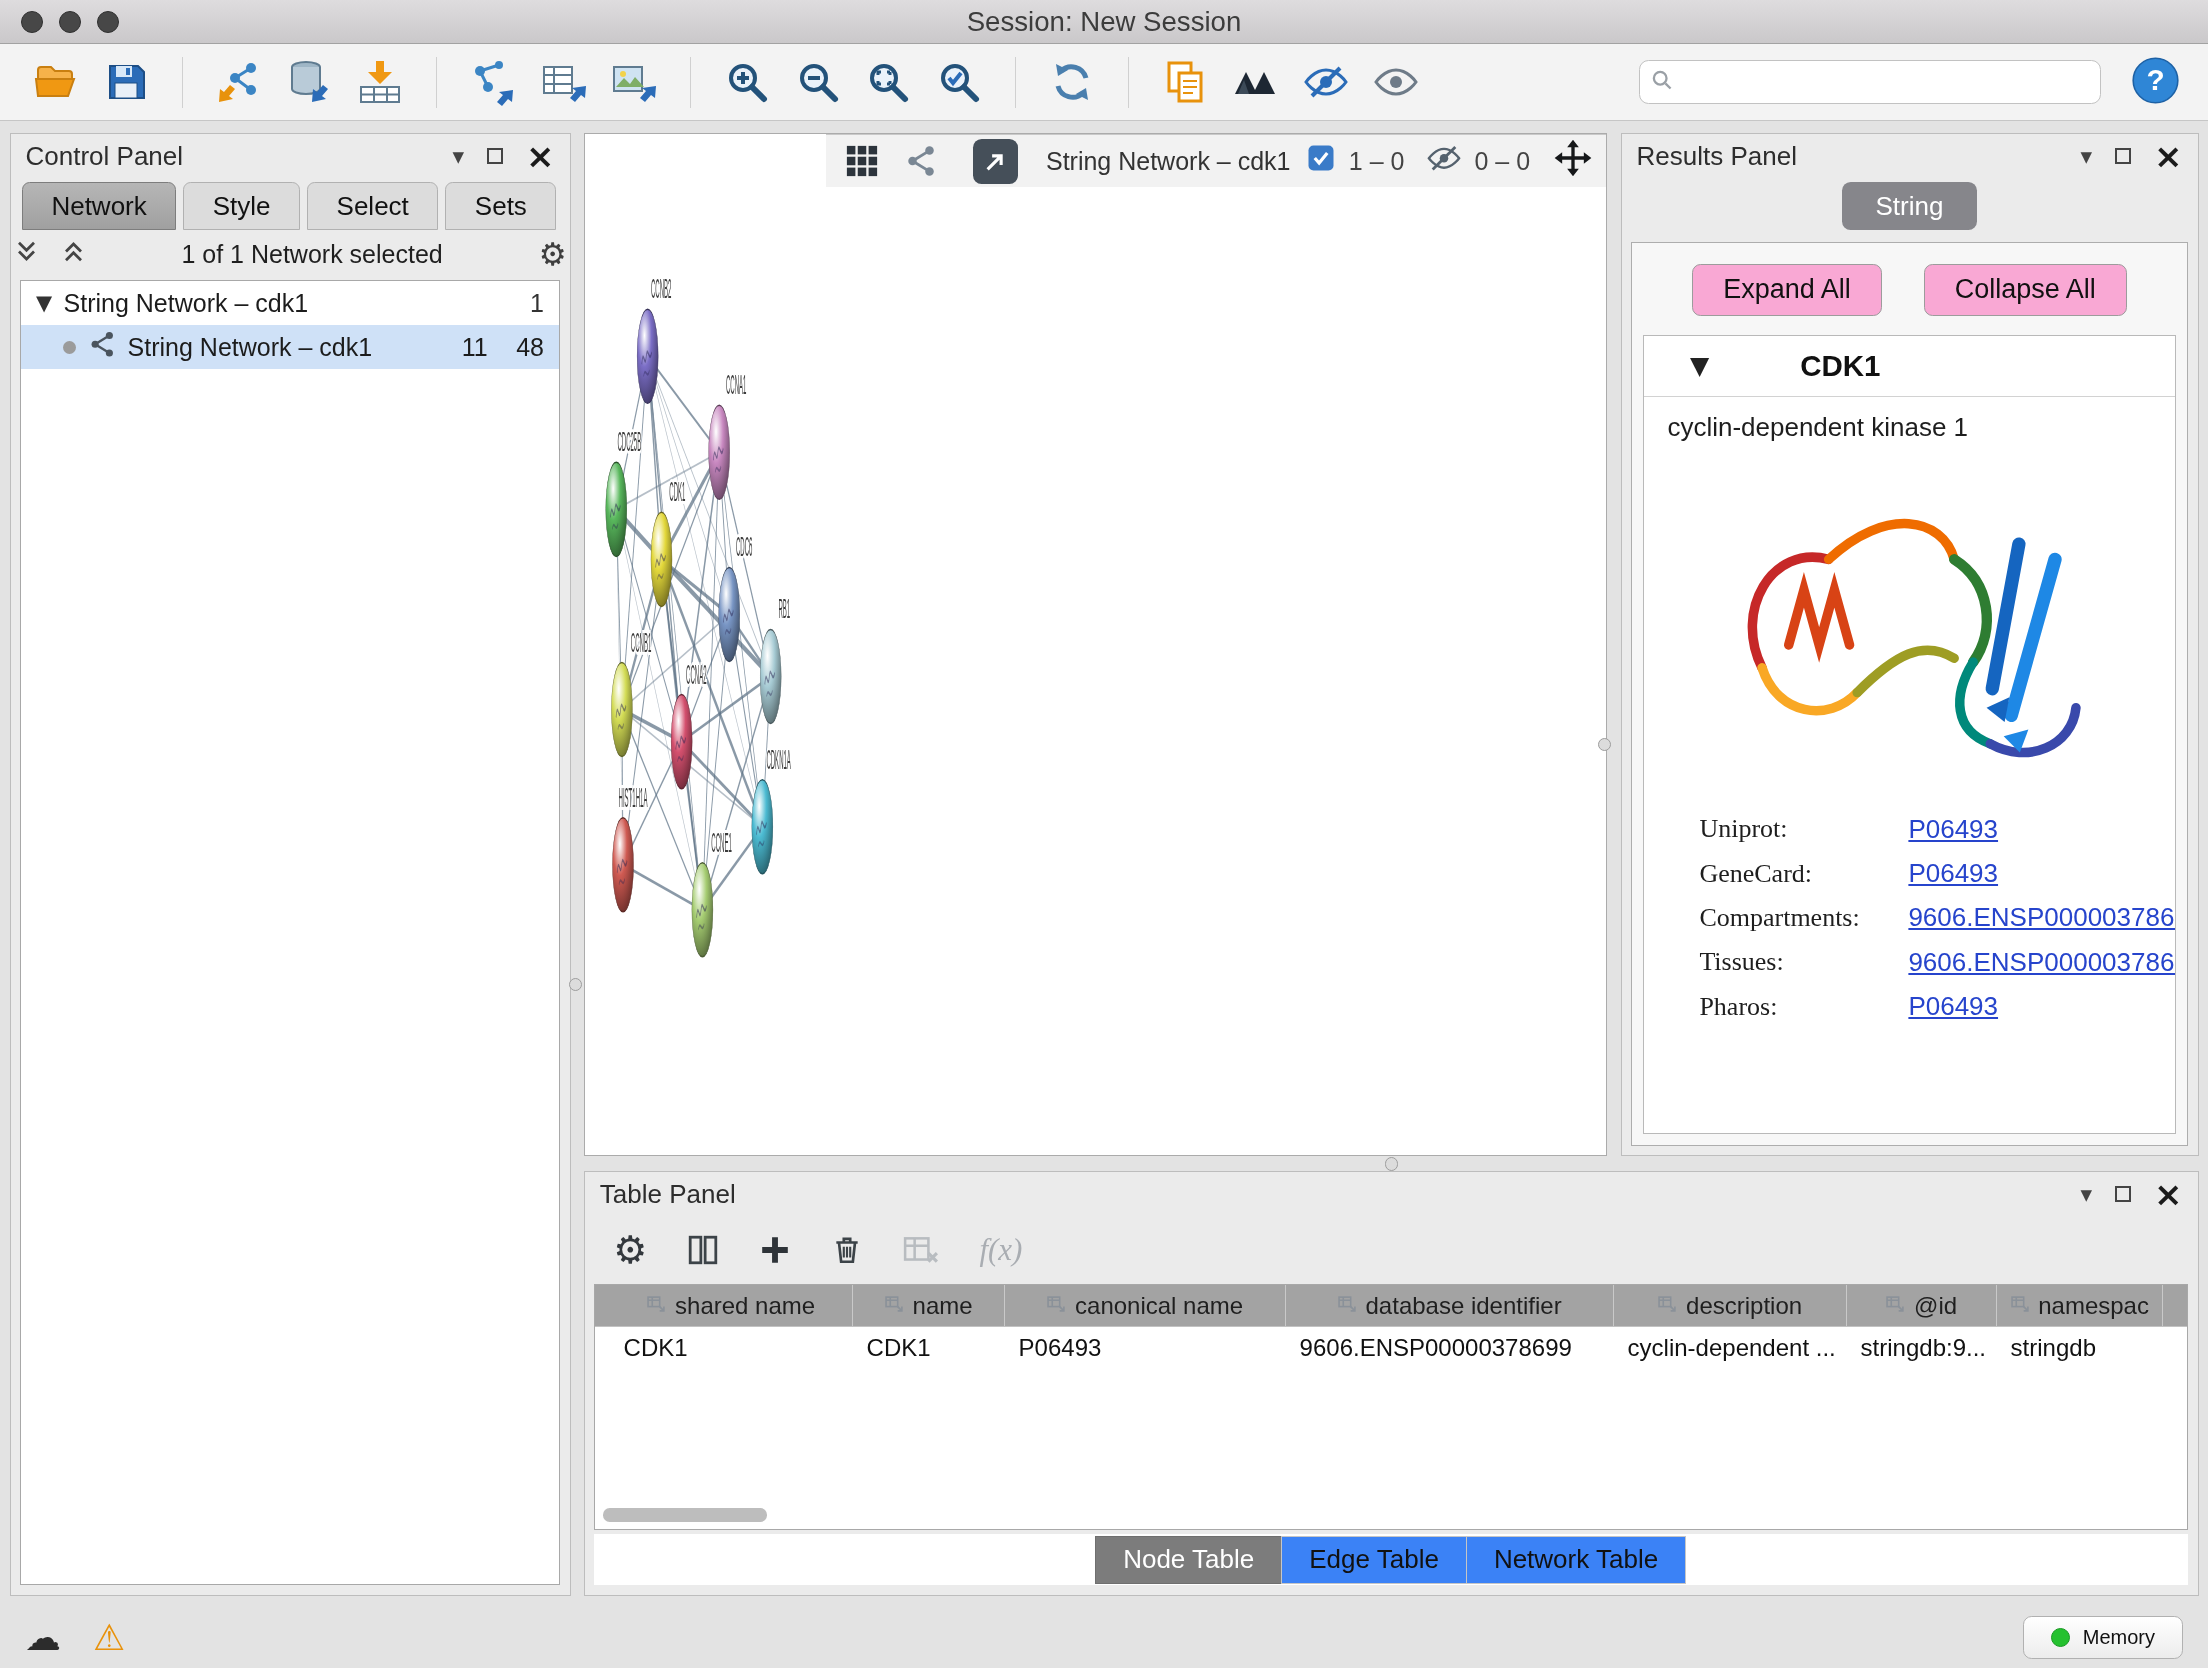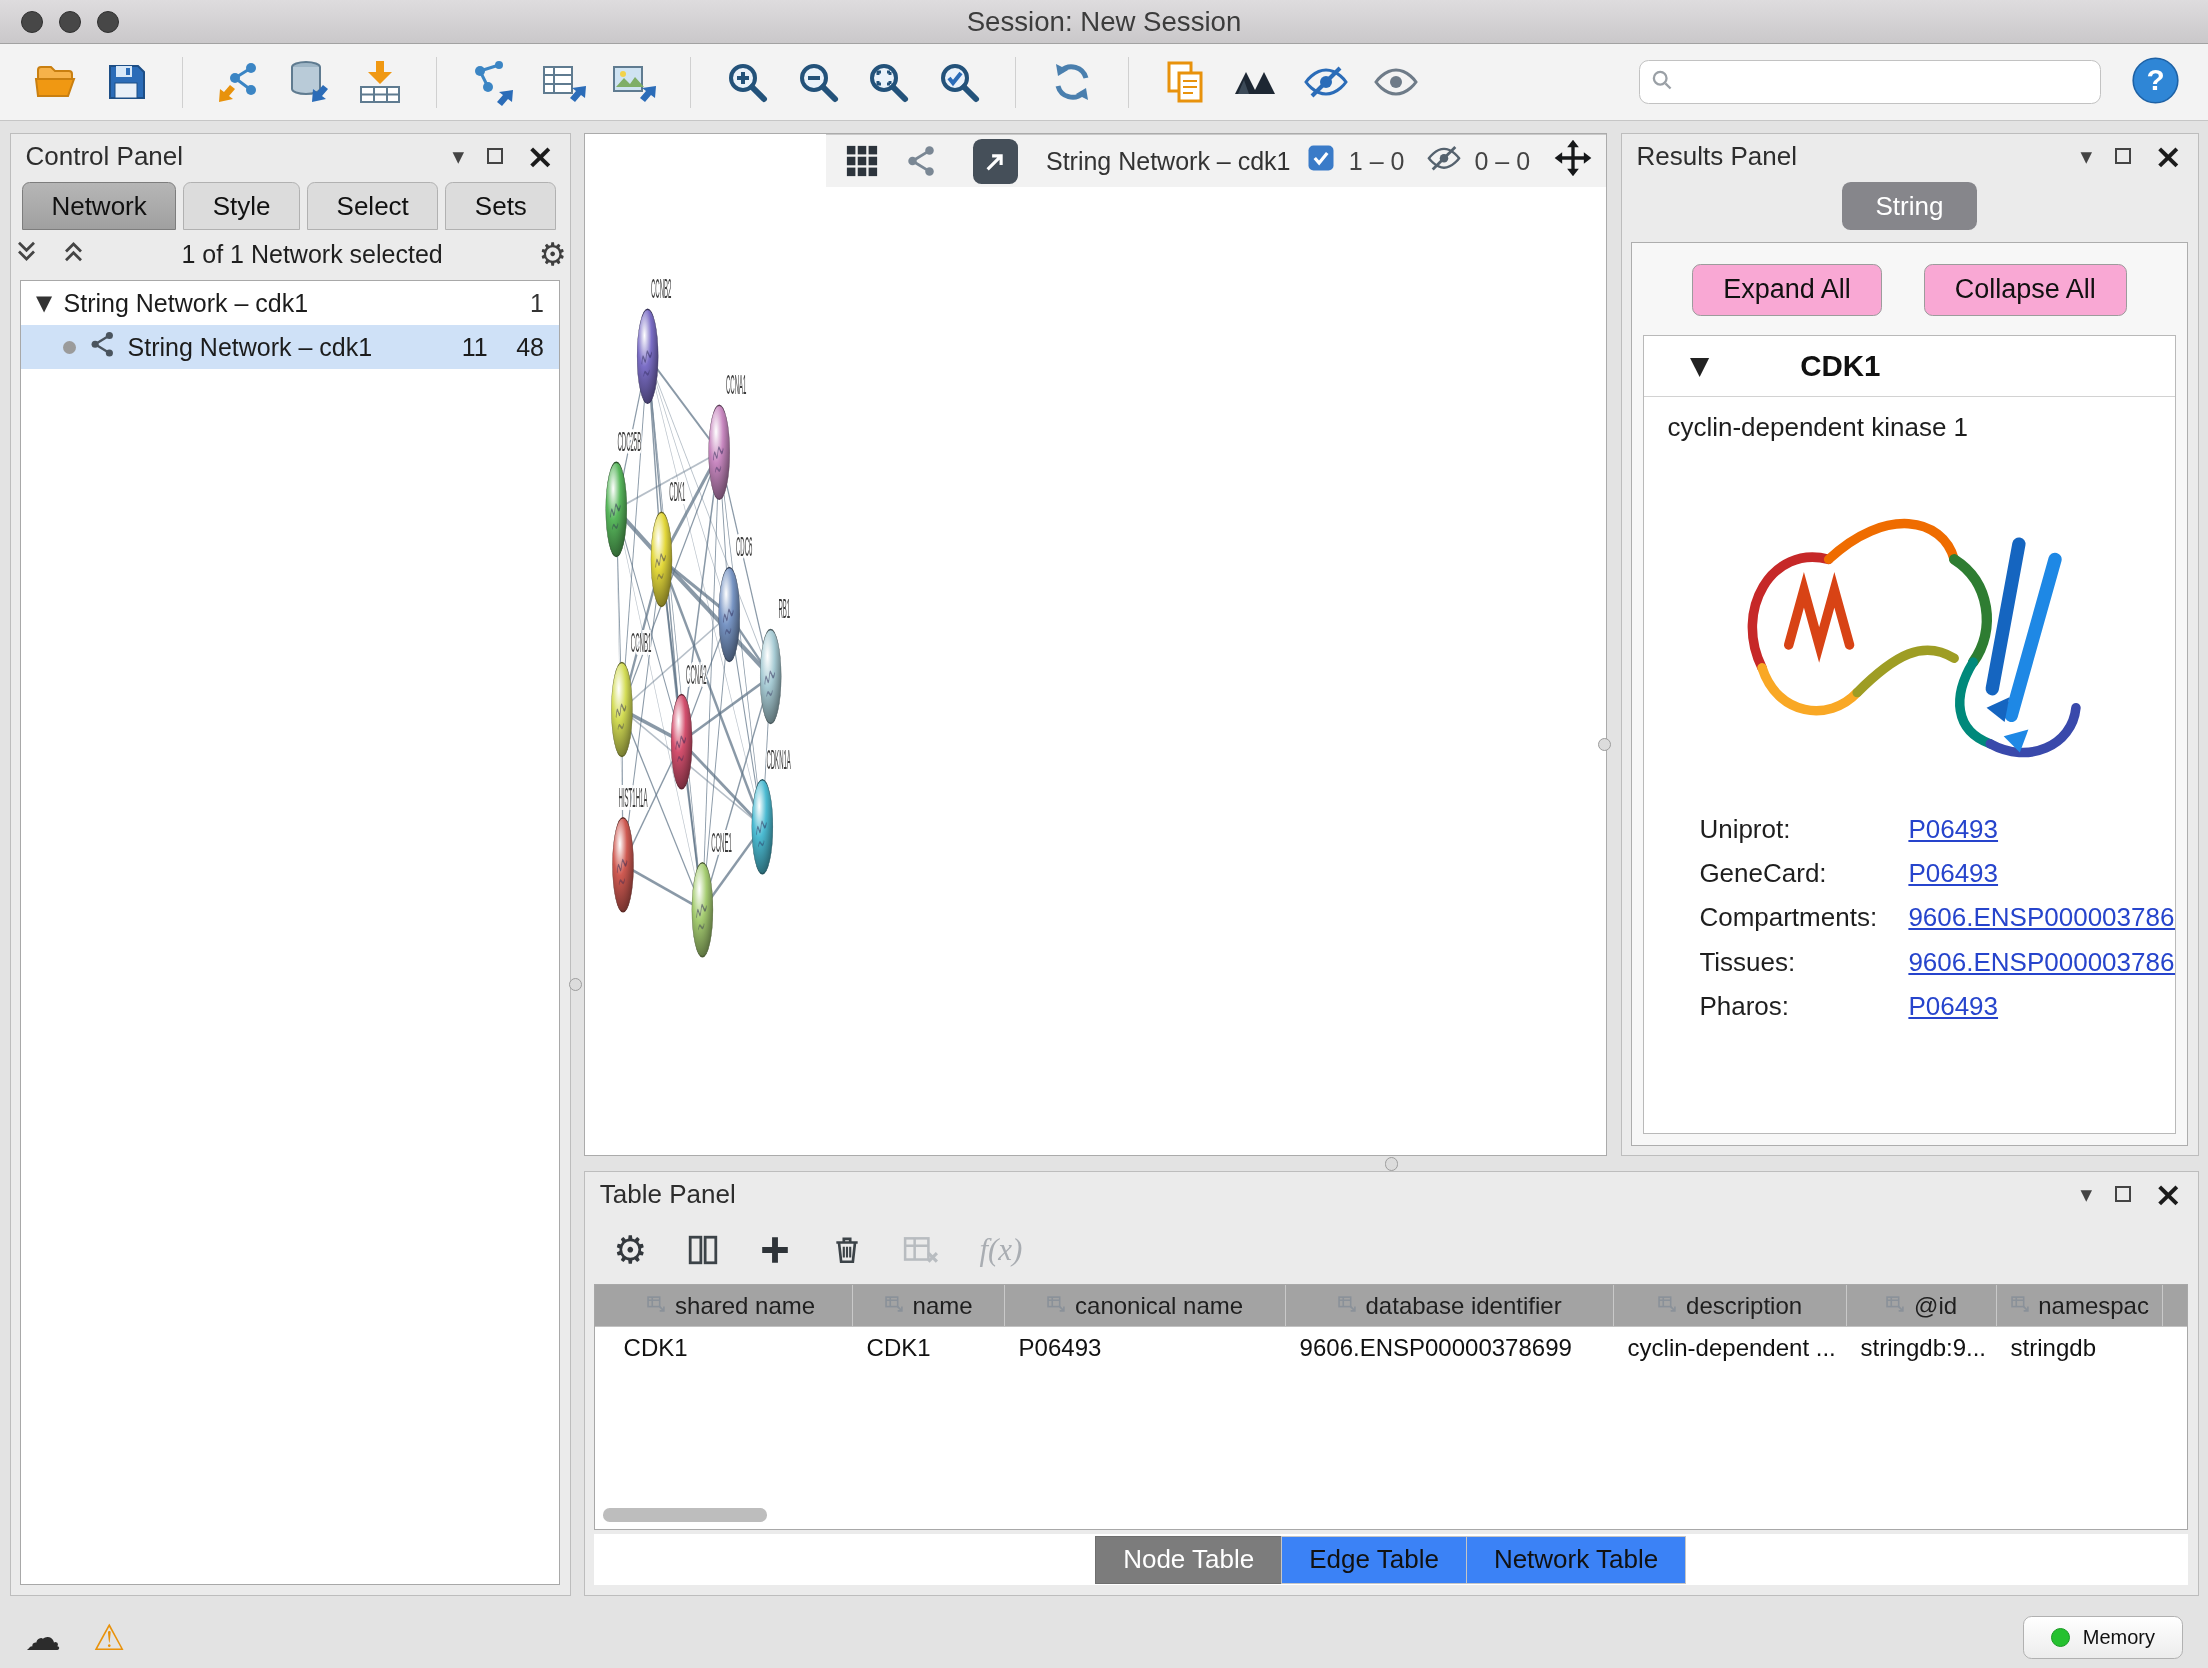--- a/index.html
+++ b/index.html
@@ -79,21 +79,21 @@
   .rp-buttons { display:flex; justify-content:center; gap:42px; padding:9.5px 0 19px; flex:none; }
   .rp-btn { background:#f9a8d4; border:1px solid #9c9c9c; border-radius:8.6px; font-size:27px; padding:9.5px 30px; color:#111; }
   .gene-box { flex:1; border:1px solid #b9b9b9; background:#fff; display:flex; flex-direction:column; overflow:hidden; }
   .gene-header { display:flex; align-items:center; padding:13.3px 17px; border-bottom:1px solid #d2d2d2; flex:none; }
   .gene-header .tri { font-size:25px; color:#222; margin-left:28.5px; }
   .gene-title { font-size:29.5px; font-weight:bold; color:#111; margin-left:91px; }
   .gene-desc { font-size:26px; color:#1e1e1e; padding:15px 0 0 23px; flex:none; }
   .protein-img { align-self:center; margin:25px 0 5.7px; flex:none; }
   .cl-heading { font-size:27.6px; font-weight:bold; color:#111; padding:23px 0 11.4px 32px; flex:none; }
   .cl-row { display:flex; padding:6.7px 0 6.7px 55px; font-size:26px; align-items:center; }
-  .cl-label { width:209px; color:#1e1e1e; flex:none; }
+  .cl-label { width:209px; color:#1e1e1e; flex:none;font-family:Liberation Serif, serif; }
   .cl-link { color:#2644cc; text-decoration:underline; }
 
   
   #table-panel { flex:1; min-height:0; }
   .tp-toolbar { height:68px; display:flex; align-items:center; gap:40px; padding:0 28.5px; flex:none; }
   .tp-icon-btn { background:none; border:none; display:flex; align-items:center; padding:0; }
   .tt-gear { font-size:38px; color:#33383d; line-height:1; }
   .fx { font-family:"Liberation Serif",serif; font-style:italic; font-size:31px; color:#a9adb2; }
   .table-wrap { margin:0 9.5px; background:#fff; border:1px solid #a8a8a8; flex:1; position:relative; overflow:hidden;
                 display:flex; flex-direction:column; min-height:0; }

